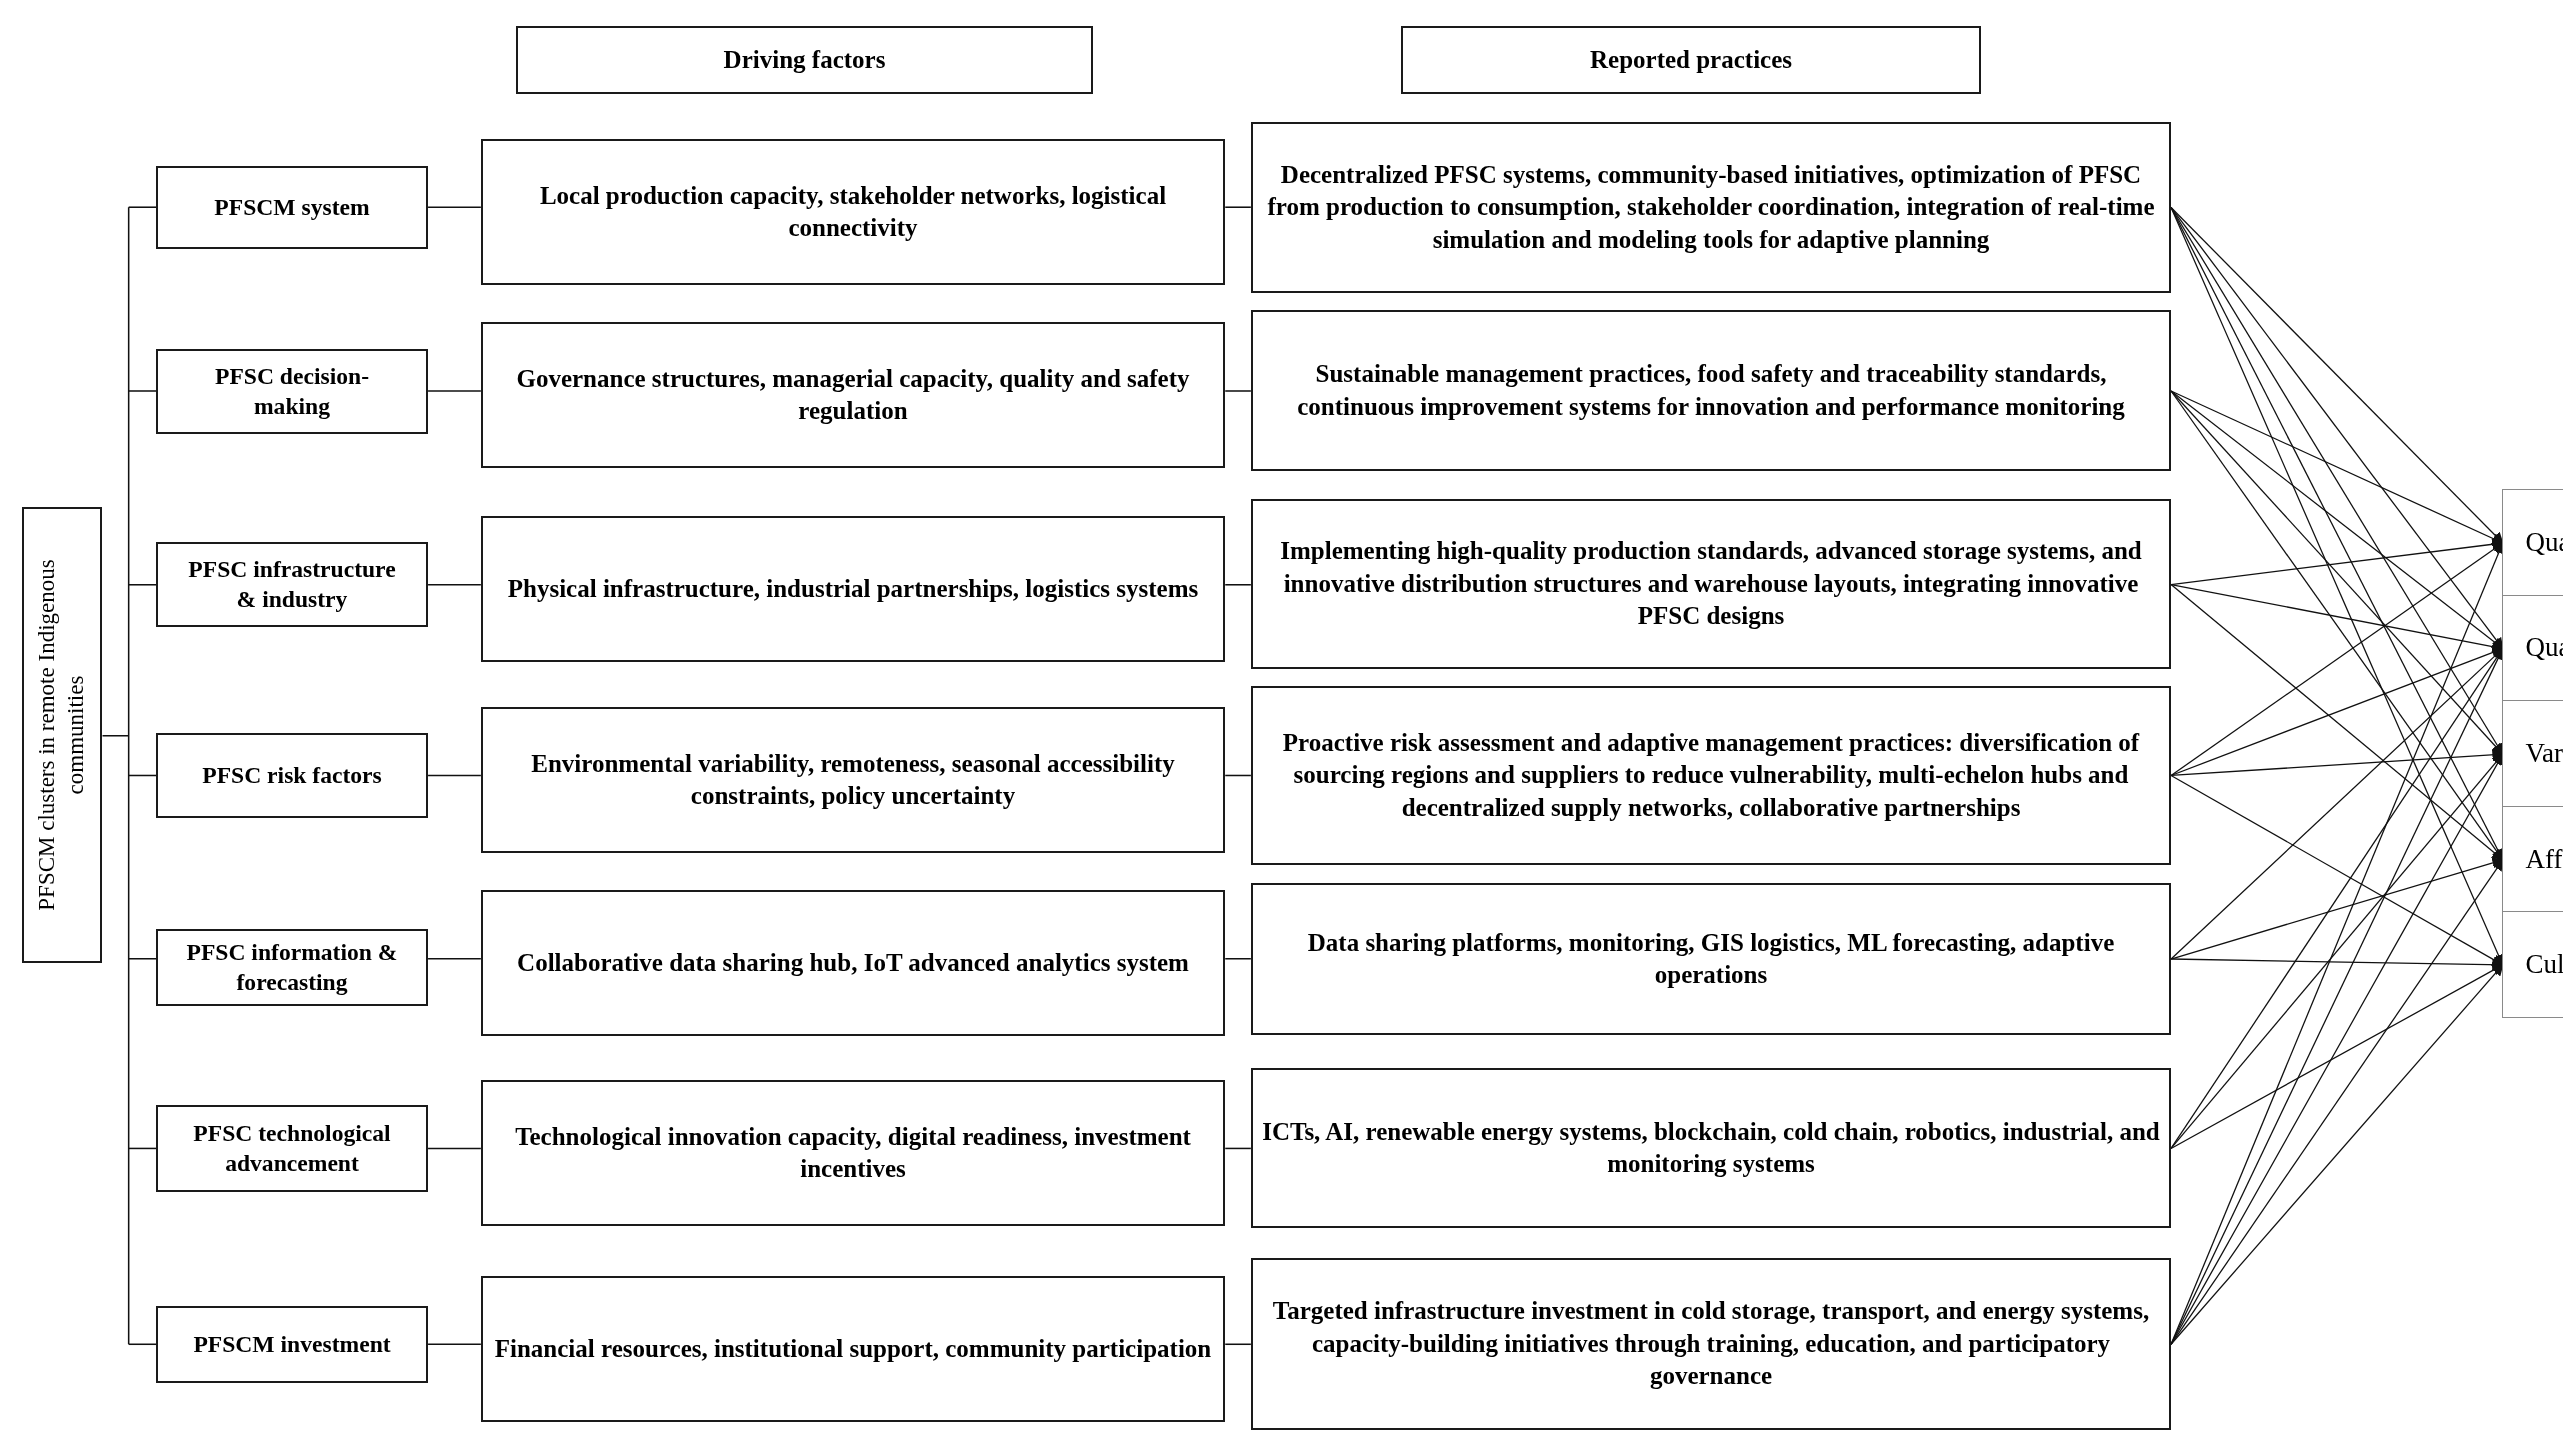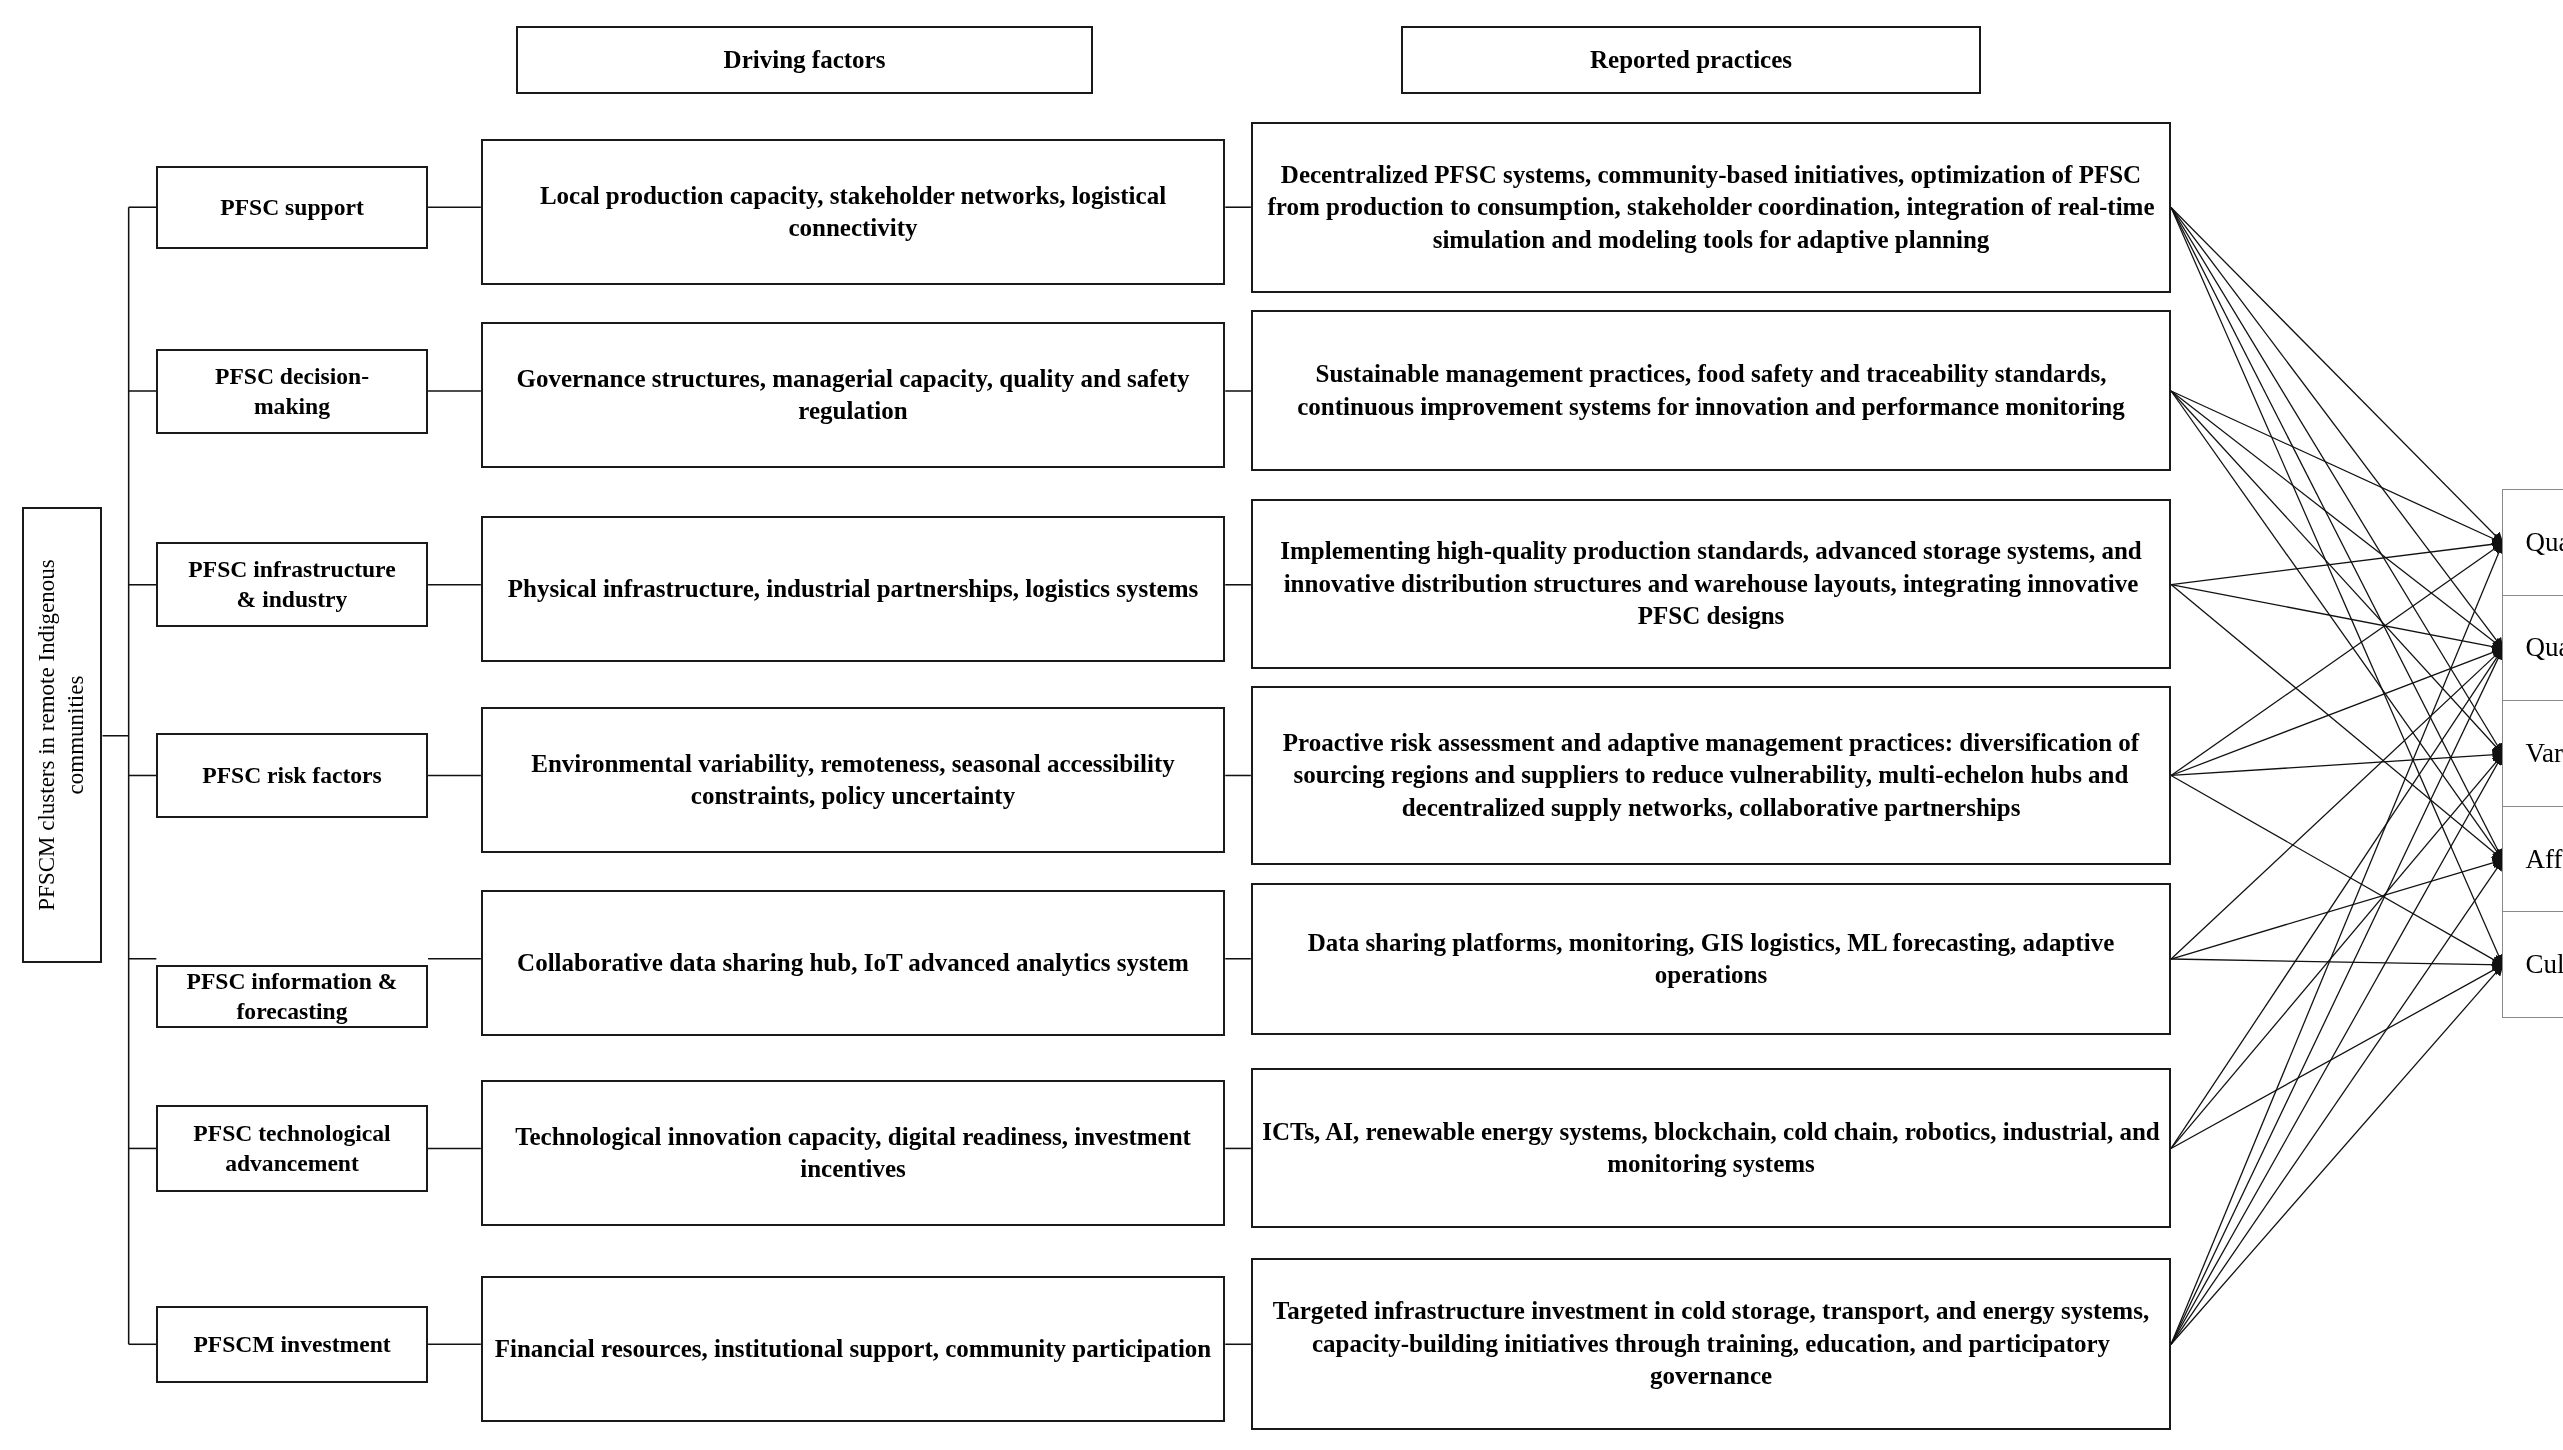--- a/index.html
+++ b/index.html
@@ -17,21 +17,21 @@
   #hdr-reported{left:1401px;top:26px;width:580px;height:68px;}
 
   .side-box{position:absolute;left:22px;top:507px;width:80px;height:456px;
     border:2.1px solid #1a1a1a;box-sizing:border-box;background:#fff;z-index:2;}
   .side-text{position:absolute;left:50%;top:50%;
     transform:translate(-50%,-50%) rotate(-90deg);width:441px;
     text-align:center;font-size:23px;line-height:1.25;}
 
   .cluster-box{left:156px;width:272px;font-size:23.6px;line-height:1.25;padding:0 26px;}
   .c0{top:166px;height:83px}.c1{top:349px;height:85px}.c2{top:542px;height:85px}
-  .c3{top:733px;height:85px}.c4{top:965px;height:63px}.c5{top:1105px;height:87px}
+  .c3{top:733px;height:85px}.c4{top:929px;height:77px}.c5{top:1105px;height:87px}
   .c6{top:1306px;height:77px}
 
   .driver-box{left:481px;width:744px;height:146px;font-size:25px;line-height:1.3;padding:0 8.2px;}
   .d0{top:139px}.d1{top:322px}.d2{top:516px}.d3{top:707px}.d4{top:890px}
   .d5{top:1080px}.d6{top:1276px}
 
   .practice-box{left:1251px;width:920px;font-size:25px;line-height:1.3;padding:0 2px;}
   .p0{top:122px;height:171px}.p1{top:310px;height:161px}.p2{top:499px;height:170px}
   .p3{top:686px;height:179px}.p4{top:883px;height:152px}.p5{top:1068px;height:160px}
   .p6{top:1258px;height:172px}
@@ -109,21 +109,21 @@
 </div>
 <div class="box header-box" id="hdr-reported">
   <span>Reported practices</span>
 </div>
 
 <div class="side-box">
   <div class="side-text">PFSCM clusters in remote Indigenous communities</div>
 </div>
 
 <div class="box cluster-box c0">
-    <span>PFSC support</span>
+    <span>PFSCM system</span>
   </div>
 <div class="box cluster-box c1">
     <span>PFSC decision-making</span>
   </div>
 <div class="box cluster-box c2">
     <span>PFSC infrastructure &amp; industry</span>
   </div>
 <div class="box cluster-box c3">
     <span>PFSC risk factors</span>
   </div>

